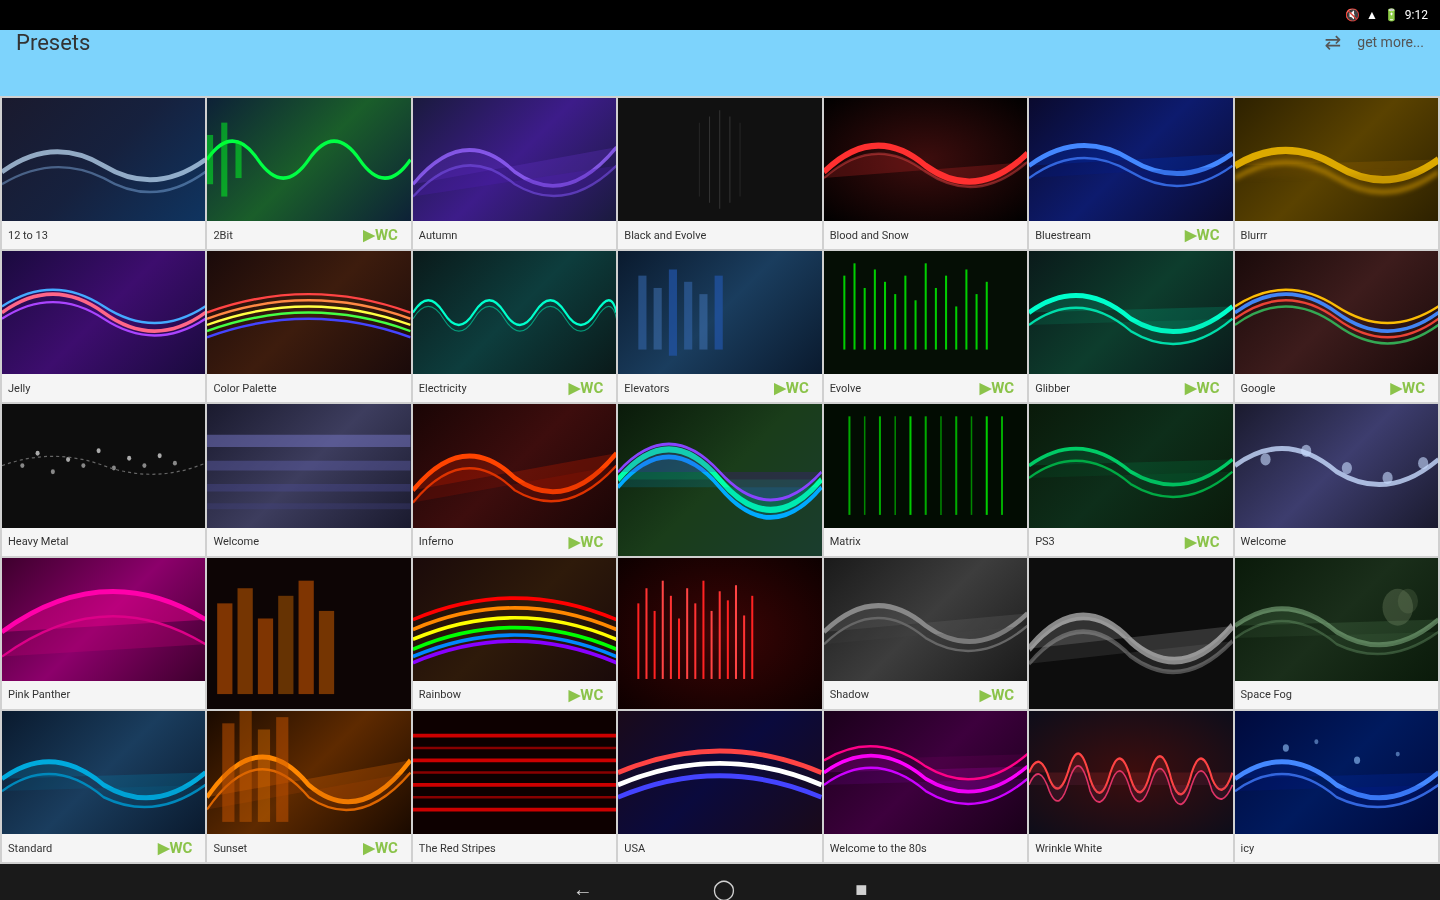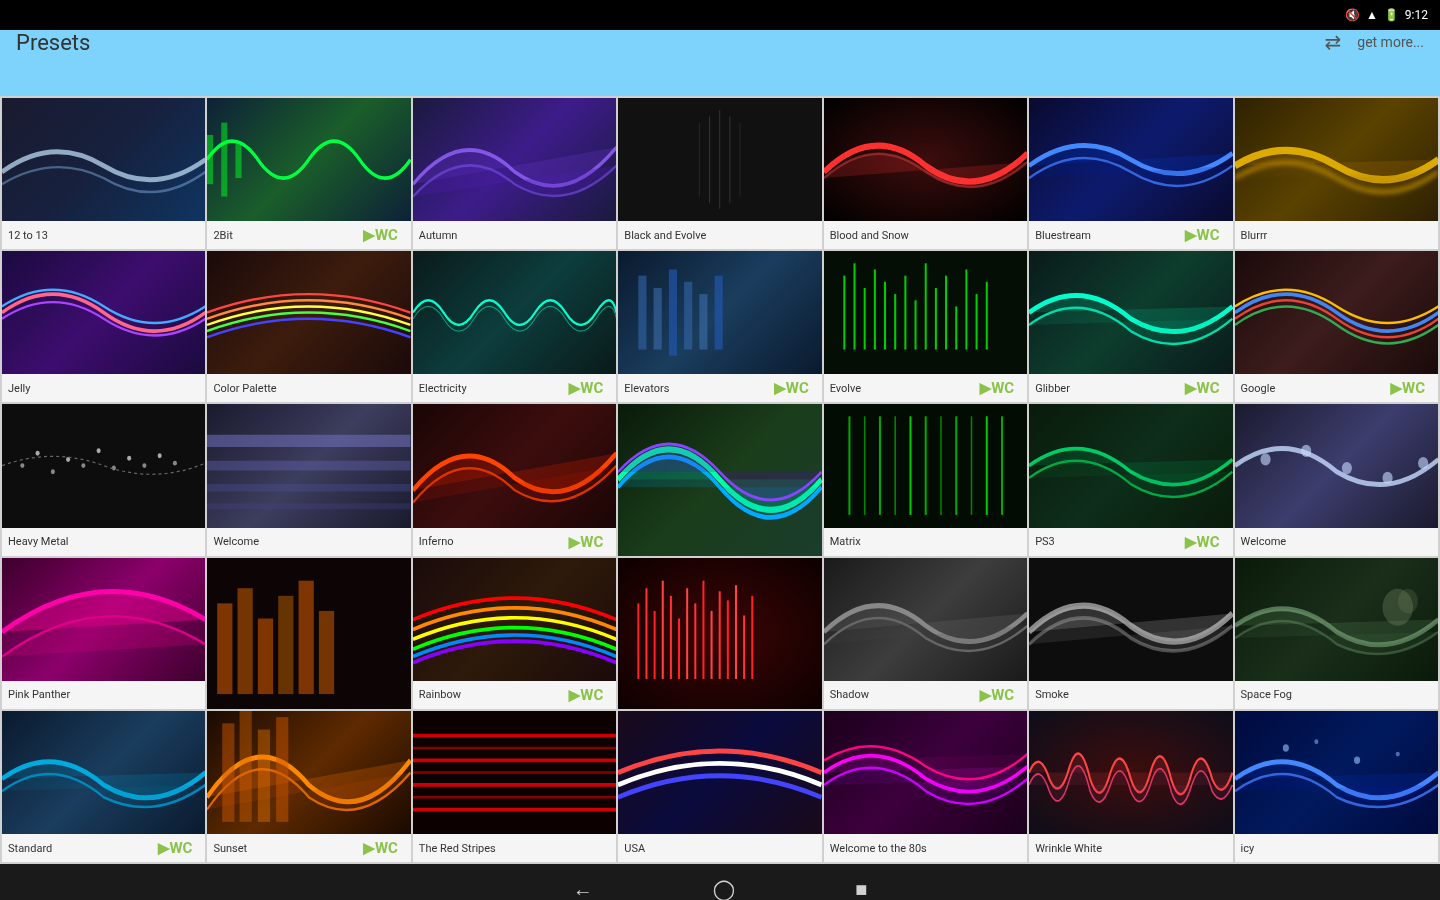--- a/index.html
+++ b/index.html
@@ -506,23 +506,20 @@
         <span class="badge">▶WC</span>
       </div>
     </div>
     <div class="preset-item">
       <div class="preset-thumb" style="background: rgb(13, 13, 13);">
         <svg class="wave-svg" viewBox="0 0 200 100" preserveAspectRatio="none">
     <path d="M0,60 Q50,20 100,55 Q150,85 200,45" fill="rgba(200,200,200,0.2)" stroke="rgba(220,220,220,0.6)" stroke-width="5" filter="url(#blur)"></path>
     <path d="M0,70 Q50,30 100,65 Q150,90 200,55" fill="rgba(150,150,150,0.15)" stroke="rgba(180,180,180,0.4)" stroke-width="3"></path>
   </svg>
       </div>
-      <div class="preset-label">
-        <span>Smoke</span>
-      </div>
     </div>
     <div class="preset-item">
       <div class="preset-thumb" style="background: linear-gradient(135deg, rgb(10, 26, 10) 0%, rgb(26, 46, 26) 50%, rgb(10, 26, 10) 100%);">
         <svg class="wave-svg" viewBox="0 0 200 100" preserveAspectRatio="none">
     <path d="M0,55 Q50,25 100,60 Q150,85 200,50" fill="rgba(100,150,100,0.2)" stroke="rgba(150,200,150,0.5)" stroke-width="4"></path>
     <path d="M0,65 Q50,35 100,70 Q150,90 200,60" fill="rgba(80,120,80,0.15)" stroke="rgba(120,170,120,0.35)" stroke-width="2"></path>
     <circle cx="160" cy="40" r="15" fill="rgba(150,170,130,0.25)"></circle>
     <circle cx="170" cy="35" r="10" fill="rgba(130,150,110,0.2)"></circle>
   </svg>
       </div>

